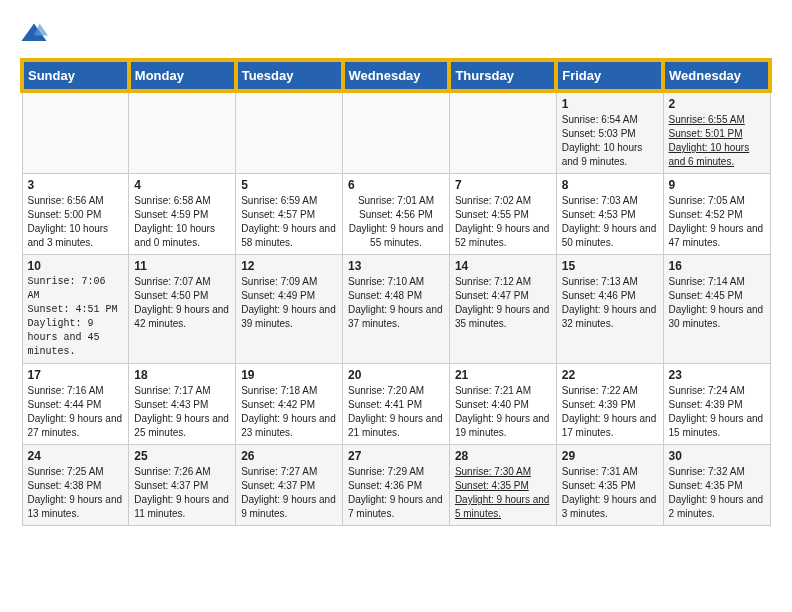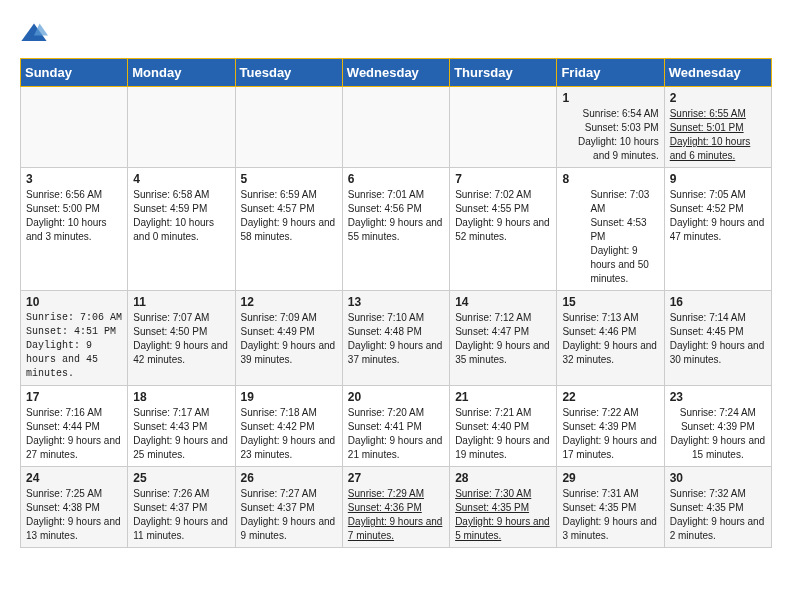--- a/index.html
+++ b/index.html
@@ -51,21 +51,21 @@
       border-collapse: collapse;
       table-layout: fixed;
     }
     thead tr th {
       background-color: #2563b0;
       color: #fff;
       padding: 6px 4px;
       font-size: 13px;
       font-weight: bold;
       text-align: left;
-      border: 1px solid #eab308;
+      border: 4px solid #eab308;
     }
     tbody tr td {
       border: 1px solid #ccc;
       vertical-align: top;
       padding: 4px 5px;
       font-size: 10.5px;
       color: #222;
       height: 80px;
       background: #fff;
     }
@@ -124,21 +124,21 @@
   </thead>
   <tbody id="calendar-body">
   <tr>
         <td class="empty-cell"></td>
         <td class="empty-cell"></td>
         <td class="empty-cell"></td>
         <td class="empty-cell"></td>
         <td class="empty-cell"></td>
         <td>
           <span class="day-number">1</span>
-          <div class="day-info" style="white-space: pre-line; text-align: right;">Sunrise: 6:54 AM
+          <div class="day-info" style="white-space: pre-line;">Sunrise: 6:54 AM
 Sunset: 5:03 PM
 Daylight: 10 hours and 9 minutes.</div>
         </td>
         <td>
           <span class="day-number">2</span>
           <div class="day-info" style="white-space: pre-line; text-decoration: underline;">Sunrise: 6:55 AM
 Sunset: 5:01 PM
 Daylight: 10 hours and 6 minutes.</div>
         </td>
       </tr>
@@ -156,33 +156,33 @@
 Daylight: 10 hours and 0 minutes.</div>
         </td>
         <td>
           <span class="day-number">5</span>
           <div class="day-info" style="white-space: pre-line;">Sunrise: 6:59 AM
 Sunset: 4:57 PM
 Daylight: 9 hours and 58 minutes.</div>
         </td>
         <td>
           <span class="day-number">6</span>
-          <div class="day-info" style="white-space: pre-line;">Sunrise: 7:01 AM
+          <div class="day-info" style="white-space: pre-line; text-align: center;">Sunrise: 7:01 AM
 Sunset: 4:56 PM
 Daylight: 9 hours and 55 minutes.</div>
         </td>
         <td>
           <span class="day-number">7</span>
           <div class="day-info" style="white-space: pre-line;">Sunrise: 7:02 AM
 Sunset: 4:55 PM
 Daylight: 9 hours and 52 minutes.</div>
         </td>
         <td>
           <span class="day-number">8</span>
-          <div class="day-info" style="white-space: pre-line; margin-left: 28px;">Sunrise: 7:03 AM
+          <div class="day-info" style="white-space: pre-line;">Sunrise: 7:03 AM
 Sunset: 4:53 PM
 Daylight: 9 hours and 50 minutes.</div>
         </td>
         <td>
           <span class="day-number">9</span>
           <div class="day-info" style="white-space: pre-line;">Sunrise: 7:05 AM
 Sunset: 4:52 PM
 Daylight: 9 hours and 47 minutes.</div>
         </td>
       </tr>
@@ -262,21 +262,21 @@
 Daylight: 9 hours and 19 minutes.</div>
         </td>
         <td>
           <span class="day-number">22</span>
           <div class="day-info" style="white-space: pre-line;">Sunrise: 7:22 AM
 Sunset: 4:39 PM
 Daylight: 9 hours and 17 minutes.</div>
         </td>
         <td>
           <span class="day-number">23</span>
-          <div class="day-info" style="white-space: pre-line; text-align: center;">Sunrise: 7:24 AM
+          <div class="day-info" style="white-space: pre-line;">Sunrise: 7:24 AM
 Sunset: 4:39 PM
 Daylight: 9 hours and 15 minutes.</div>
         </td>
       </tr>
       <tr>
         <td>
           <span class="day-number">24</span>
           <div class="day-info" style="white-space: pre-line;">Sunrise: 7:25 AM
 Sunset: 4:38 PM
 Daylight: 9 hours and 13 minutes.</div>
@@ -288,21 +288,21 @@
 Daylight: 9 hours and 11 minutes.</div>
         </td>
         <td>
           <span class="day-number">26</span>
           <div class="day-info" style="white-space: pre-line;">Sunrise: 7:27 AM
 Sunset: 4:37 PM
 Daylight: 9 hours and 9 minutes.</div>
         </td>
         <td>
           <span class="day-number">27</span>
-          <div class="day-info" style="white-space: pre-line; text-decoration: underline;">Sunrise: 7:29 AM
+          <div class="day-info" style="white-space: pre-line;">Sunrise: 7:29 AM
 Sunset: 4:36 PM
 Daylight: 9 hours and 7 minutes.</div>
         </td>
         <td>
           <span class="day-number">28</span>
           <div class="day-info" style="white-space: pre-line; text-decoration: underline;">Sunrise: 7:30 AM
 Sunset: 4:35 PM
 Daylight: 9 hours and 5 minutes.</div>
         </td>
         <td>

